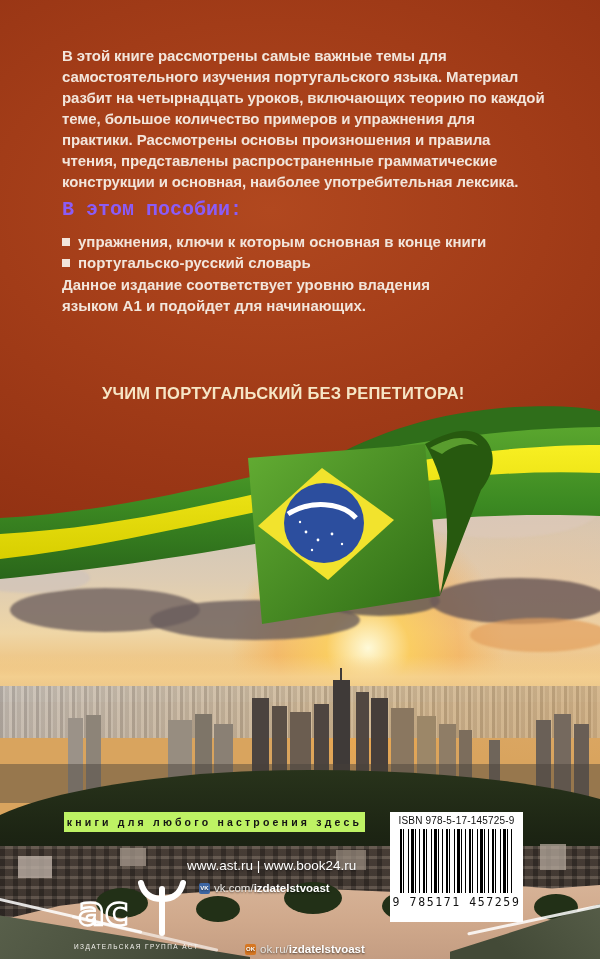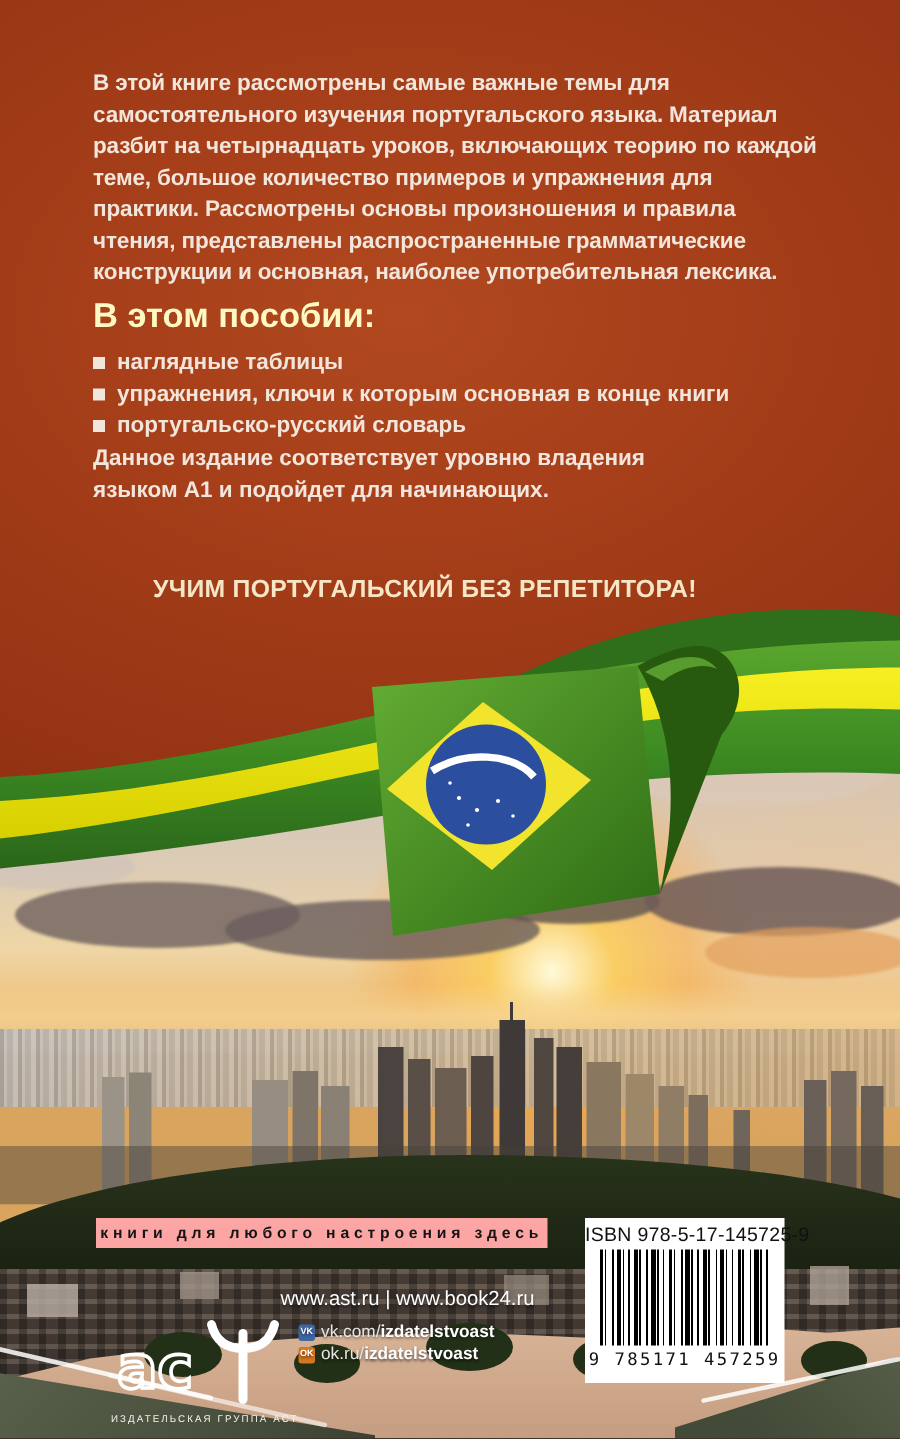--- a/index.html
+++ b/index.html
@@ -71,36 +71,36 @@
   .foam{position:absolute;background:rgba(255,255,255,.85);border-radius:2px;}
   .bush{position:absolute;background:#223017;border-radius:50%;}
   
   .ribbon{position:absolute;left:0;top:400px;width:600px;height:240px;}
   
   .intro{
     position:absolute;left:62px;top:30px;width:484px;
     color:#f2e5db;font-size:15px;line-height:21px;font-weight:bold;letter-spacing:-.1px;
   }
   .section{position:absolute;left:62px;top:197px;width:484px;color:#f2e5db;}
-  .section h2{margin:0 0 8px 0;font-size:23px;line-height:26px;color:#fef9c3;}
+  .section h2{margin:0 0 8px 0;font-size:20px;line-height:26px;color:#8b5cf6;font-family:Liberation Mono, monospace;}
   .section ul{list-style:none;margin:0;padding:0;}
   .section li{
     font-size:15px;line-height:21px;font-weight:bold;padding-left:16px;position:relative;
   }
   .section li::before{
     content:"";position:absolute;left:0;top:7px;width:8px;height:8px;background:#f2e5db;
   }
   .level-note{margin-top:1px;width:424px;font-size:15px;line-height:21px;font-weight:bold;}
   .slogan{
     position:absolute;left:62px;top:384px;width:484px;
     color:#f6e6c6;font-size:16.5px;font-weight:bold;letter-spacing:.2px;margin-left:40px;
   }
   
   .tagbar{
-    position:absolute;left:64px;top:812px;width:301px;height:20px;background:#fca5a5;
+    position:absolute;left:64px;top:812px;width:301px;height:20px;background:#bef264;
     color:#141414;font-size:10.5px;font-weight:bold;letter-spacing:3.2px;
     text-align:center;line-height:20px;white-space:nowrap;
   }
   .ast{position:absolute;left:74px;top:873px;width:120px;height:84px;color:#fff;}
   .ast-caption{
     position:absolute;left:0;top:70px;width:120px;text-align:center;
     font-size:6.5px;letter-spacing:1.4px;color:#f4f2ee;white-space:nowrap;
   }
   .sites{
     position:absolute;left:187px;top:858px;color:#ffffff;font-size:13.5px;font-weight:normal;
@@ -110,21 +110,21 @@
     text-shadow:0 1px 2px rgba(0,0,0,.6);white-space:nowrap;display:flex;align-items:center;gap:4px;}
   .social b{color:#ffffff;text-align:center;}
   .s-icon{width:11px;height:11px;border-radius:2px;display:inline-flex;align-items:center;justify-content:center;
     font-size:6px;color:#fff;font-weight:bold;flex:0 0 auto;}
   .vk{background:#3d66a3;}
   .ok{background:#d77722;}
   .isbn{
     position:absolute;left:390px;top:812px;width:133px;height:110px;background:#ffffff;
     color:#111;text-align:center;padding-top:3px;
   }
-  .isbn-label{font-size:13px;letter-spacing:.2px;white-space:nowrap;}
+  .isbn-label{font-size:10px;letter-spacing:.2px;white-space:nowrap;}
   .bars{
     height:64px;margin:3px 10px 0 10px;
     background:repeating-linear-gradient(90deg,
       #000 0 2px,#fff 2px 3px,#000 3px 4px,#fff 4px 8px,#000 8px 9px,#fff 9px 11px,
       #000 11px 14px,#fff 14px 15px,#000 15px 16px,#fff 16px 19px,#000 19px 20px,#fff 20px 23px);
   }
   .isbn-digits{font-family:"DejaVu Sans Mono","Liberation Mono",monospace;font-size:11.5px;letter-spacing:1.6px;margin-top:2px;white-space:nowrap;}
 </style>
 </head>
 <body>
@@ -237,21 +237,20 @@
       <path d="M425,44 C458,26 476,28 486,40 C497,54 494,74 481,90 L440,196 C452,136 450,86 425,44 Z" fill="#27590f"></path>
       <path d="M430,48 C455,34 470,36 478,46 C470,42 455,44 442,54 Z" fill="#6fb93c" opacity=".7"></path>
     </g>
   </svg>
 
   <p class="intro">В этой книге рассмотрены самые важные темы для самостоятельного изучения португальского языка. Материал разбит на четырнадцать уроков, включающих теорию по каждой теме, большое количество примеров и упражнения для практики. Рассмотрены основы произношения и правила чтения, представлены распространенные грамматические конструкции и основная, наиболее употребительная лексика.</p>
 
   <div class="section">
     <h2>В этом пособии:</h2>
     <ul>
-      <li>наглядные таблицы</li>
       <li>упражнения, ключи к которым основная в конце книги</li>
       <li>португальско-русский словарь</li>
     </ul>
     <div class="level-note">Данное издание соответствует уровню владения языком А1 и подойдет для начинающих.</div>
   </div>
 
   <div class="slogan">УЧИМ ПОРТУГАЛЬСКИЙ БЕЗ РЕПЕТИТОРА!</div>
 
   <div class="tagbar">книги для любого настроения здесь</div>
 
@@ -266,21 +265,21 @@
     </svg>
     <div class="ast-caption">ИЗДАТЕЛЬСКАЯ ГРУППА АСТ</div>
   </div>
 
   <div class="sites">www.ast.ru | www.book24.ru</div>
 
   <div class="social" style="top:882px;">
     <span class="s-icon vk">VK</span>
     <span><span>vk.com/</span><b>izdatelstvoast</b></span>
   </div>
-  <div class="social" style="top:897px;">
+  <div class="social" style="top:943px;margin-left:46px;">
     <span class="s-icon ok">OK</span>
     <span><span>ok.ru/</span><b>izdatelstvoast</b></span>
   </div>
 
   <div class="isbn">
     <div class="isbn-label">ISBN 978-5-17-145725-9</div>
     <div class="bars"></div>
     <div class="isbn-digits">9 785171 457259</div>
   </div>
 

